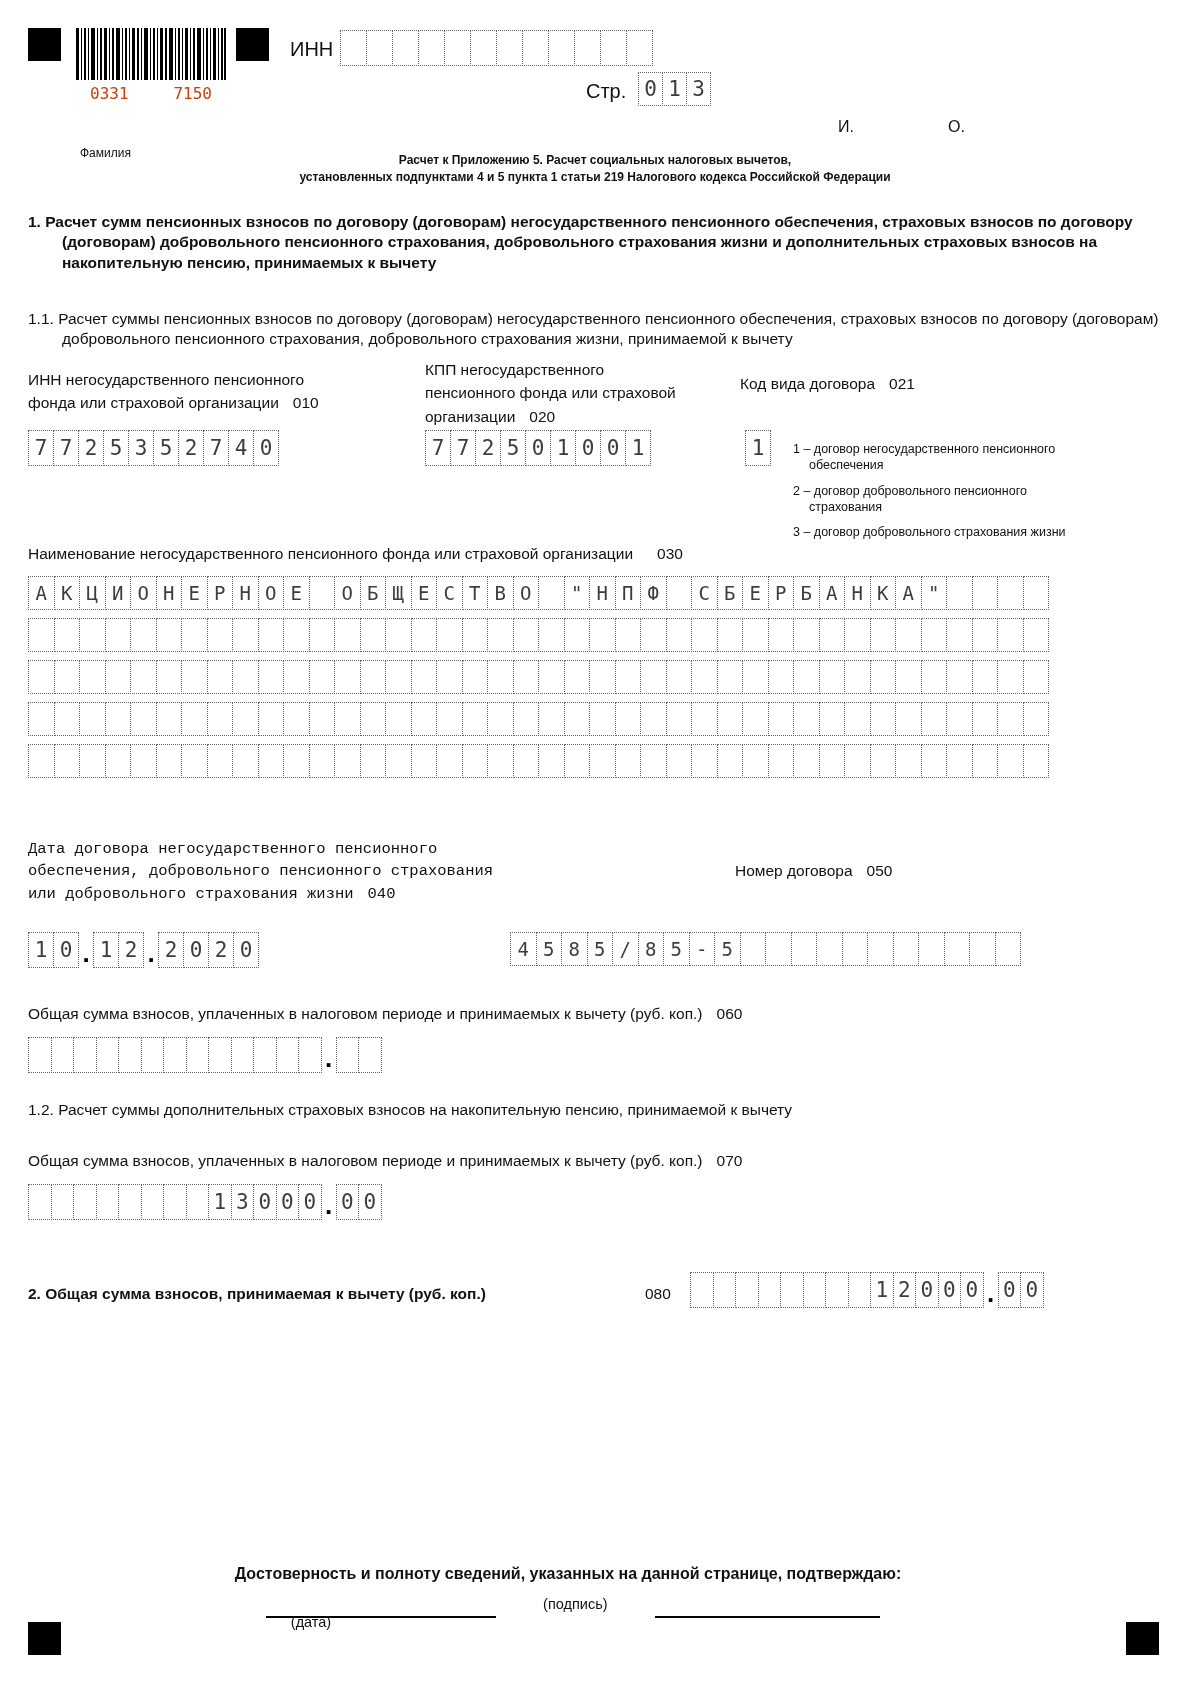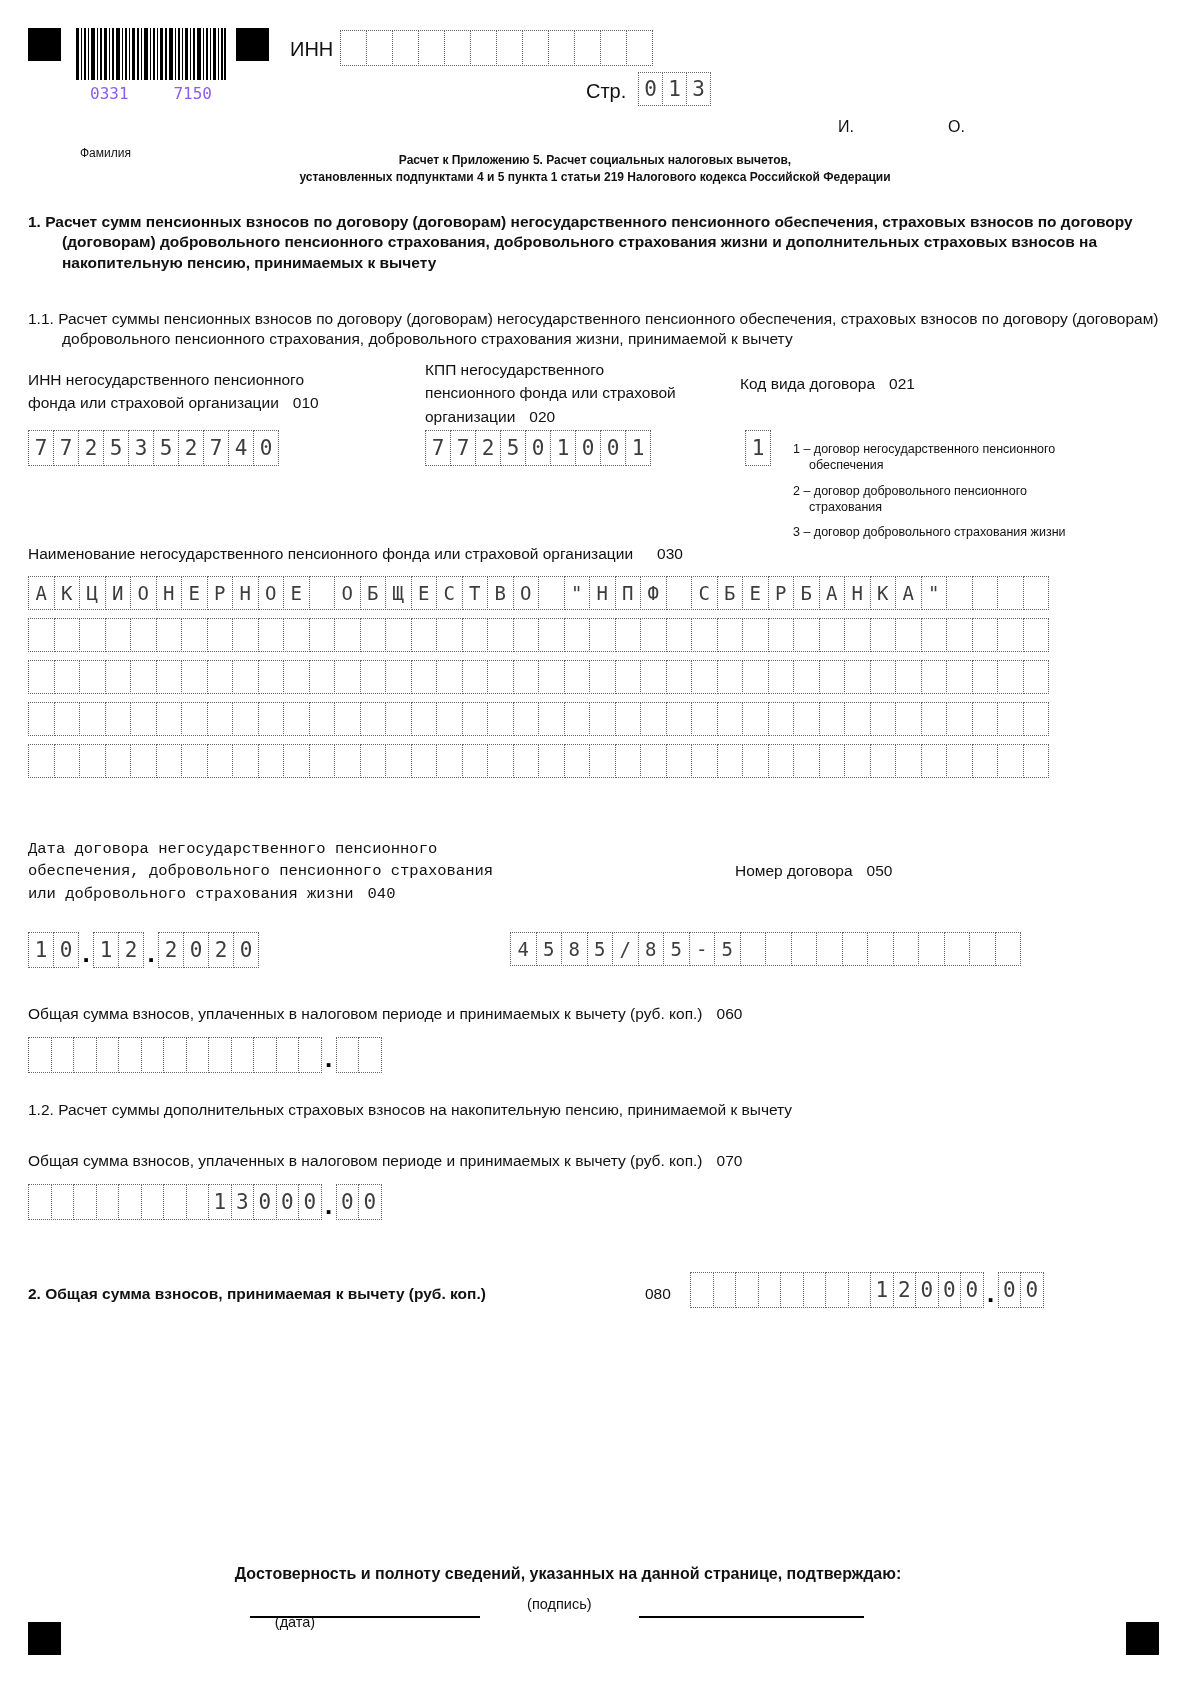--- a/index.html
+++ b/index.html
@@ -38,21 +38,21 @@
   .moneyrow { display:flex; align-items:stretch; }
 
   .namegrid .cellrow { margin-bottom:8px; }
 
   .legend { font-size:12.5px; line-height:1.3; color:#111; }
   .legend div { padding-left:16px; text-indent:-16px; margin-bottom:2px;margin-top:9px; }
 
   .sigline { display:inline-block; border-bottom:2px solid #000; height:1px; vertical-align:bottom; }
 
   .barcode-num { display:flex; justify-content:space-between; padding:0 14px;
-    font-family:"DejaVu Sans Mono", monospace; font-size:16px; color:#8b5cf6; }
+    font-family:"DejaVu Sans Mono", monospace; font-size:16px; color:#c2410c; }
 </style>
 </head>
 <body>
 
 <div id="page">
 
   <div class="abs regmark" style="left:28px; top:28px;"></div>
   <div class="abs" style="left:76px; top:28px; width:150px;">
     <svg width="150" height="52" viewBox="0 0 150 52">
       <g fill="#000">
@@ -518,21 +518,21 @@
         <div class="cell">0</div>
       </div>
     <div class="dotsep">.</div>
     <div class="cellrow cw23">
         <div class="cell">0</div>
         <div class="cell">0</div>
       </div>
   </div>
 
   <div class="abs bold center" style="left:28px; top:1565px; width:1080px; font-size:16px;">Достоверность и полноту сведений, указанных на данной странице, подтверждаю:</div>
-  <div class="abs" style="left:250px; top:1600px; width:700px;">
+  <div class="abs" style="left:266px; top:1600px; width:700px;">
     <span class="sigline" style="width:230px;"></span>
     <span style="display:inline-block; width:150px; text-align:center; font-size:14.5px; vertical-align:bottom; position:relative; top:-6px;">(подпись)</span>
     <span class="sigline" style="width:225px;"></span>
     <span style="display:inline-block; width:90px; text-align:center; font-size:14.5px; vertical-align:bottom; position:relative; top:-6px;">(дата)</span>
   </div>
 
   <div class="abs regmark" style="left:28px; top:1622px;"></div>
   <div class="abs regmark" style="left:1126px; top:1622px;"></div>
 
 </div>

